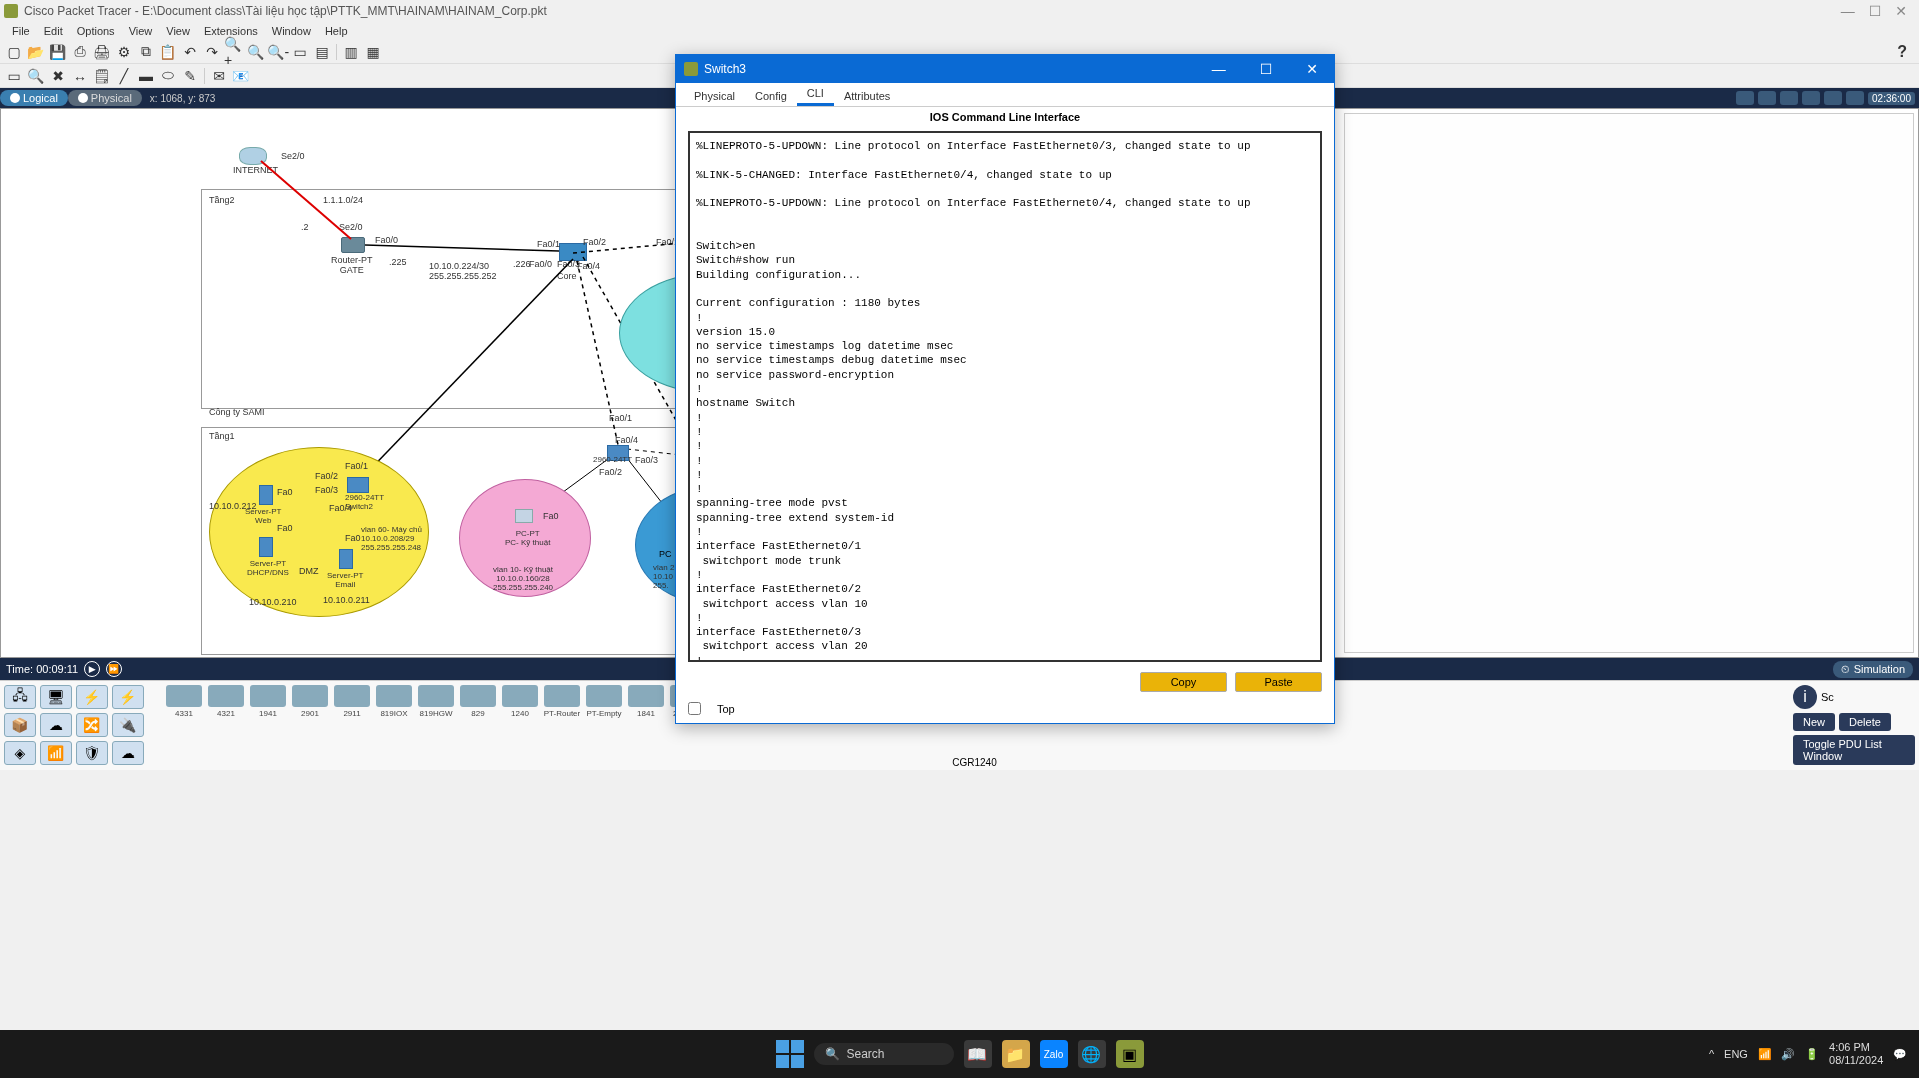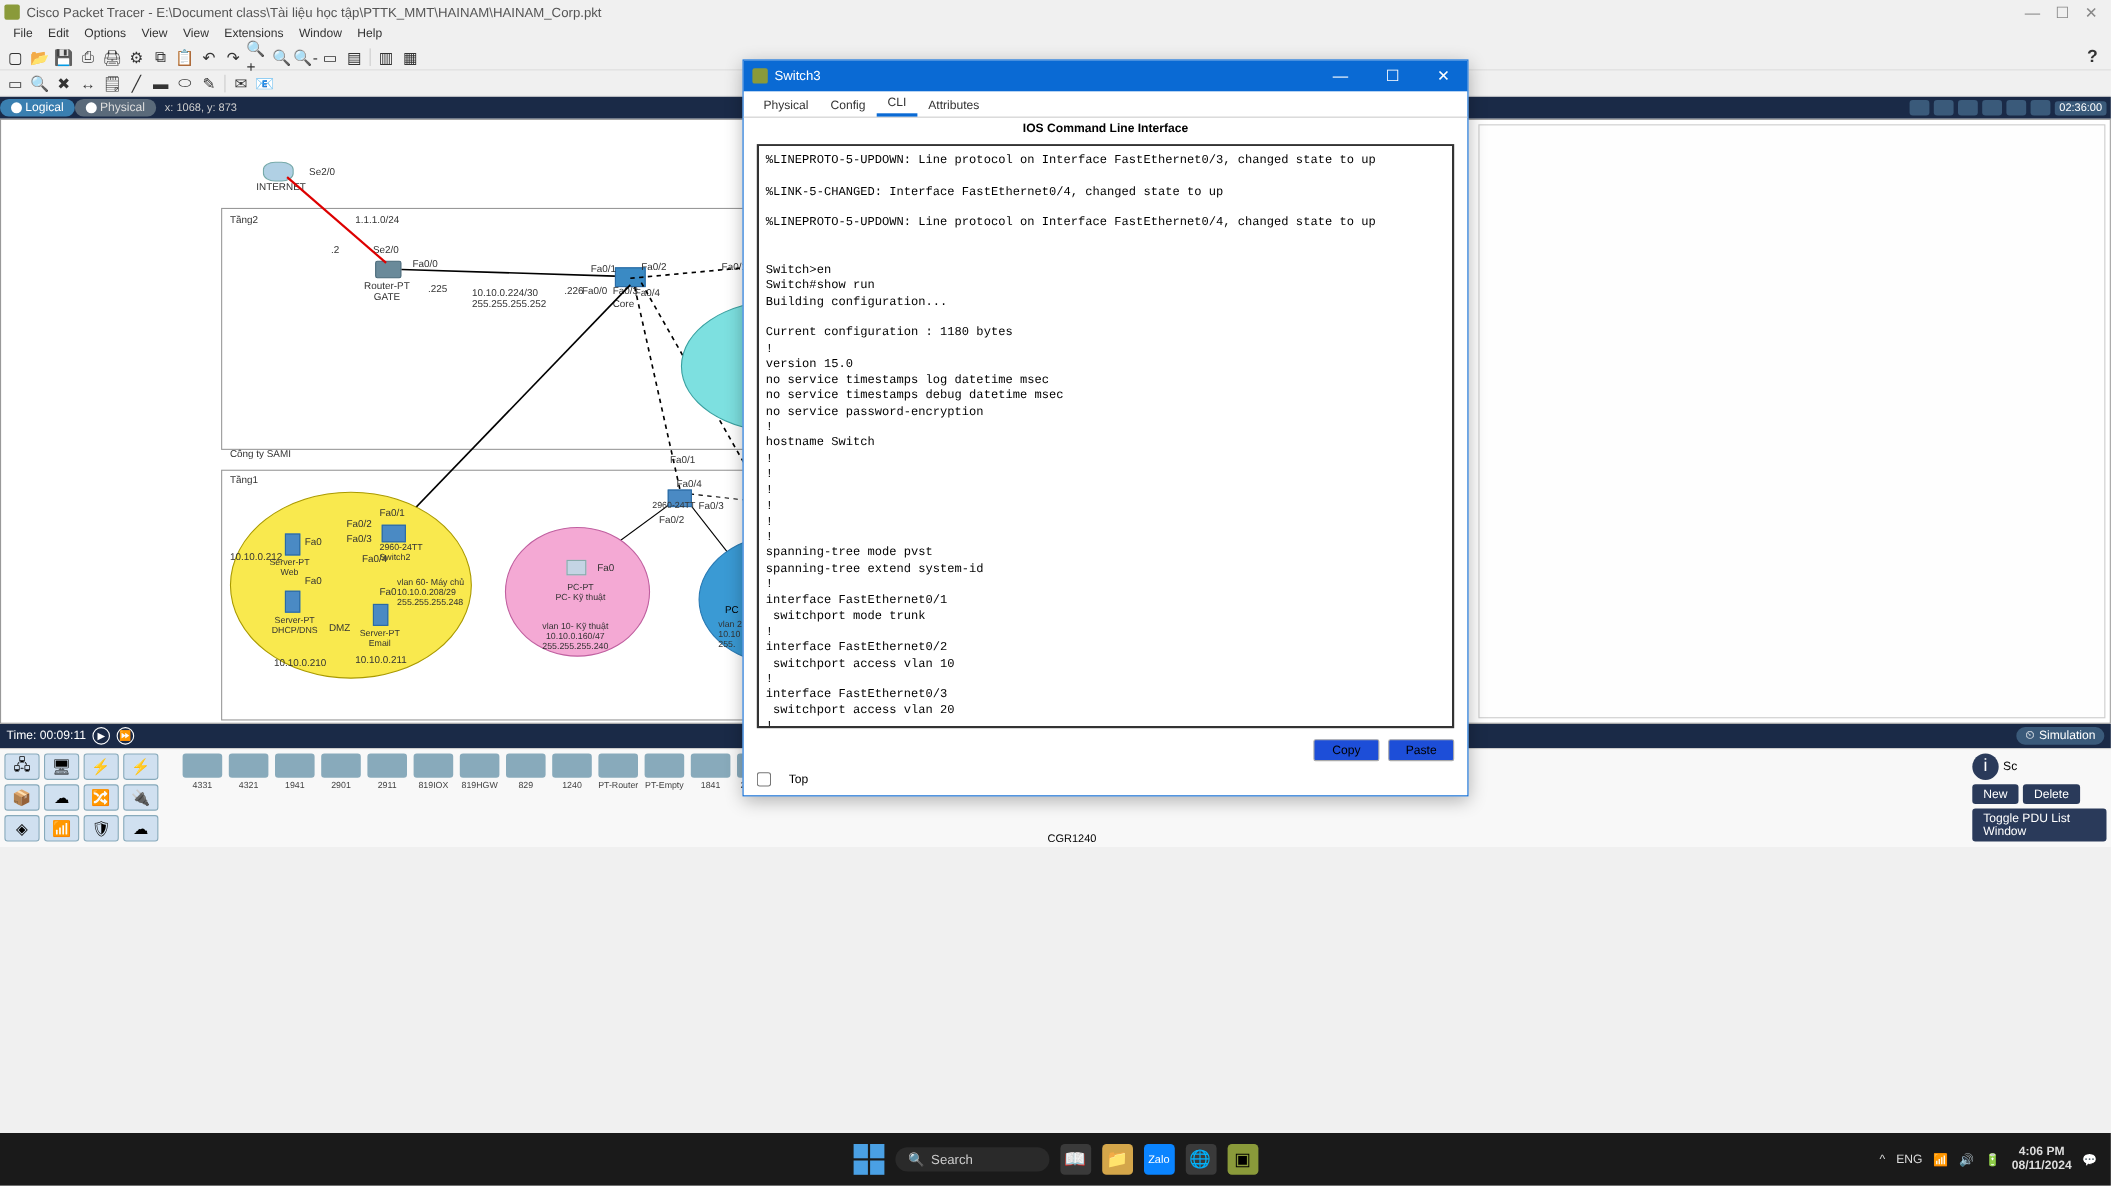--- a/index.html
+++ b/index.html
@@ -70,35 +70,35 @@
 .devwin .dtbar { height: 28px; background: #0a6ad4; color: #fff; display: flex; align-items: center; padding: 0 8px; font-size: 12px; }
 .devwin .dtbar .dicon { width: 14px; height: 14px; background: #8a9a3a; border-radius: 2px; margin-right: 6px; }
 .devwin .dtbar .dwc { margin-left: auto; display: flex; gap: 18px; font-size: 14px; }
 .devwin .dtbar .dwc span { cursor: pointer; padding: 0 8px; }
 .devwin .tabs { height: 24px; display: flex; align-items: flex-end; border-bottom: 1px solid #ccc; padding: 0 8px; font-size: 11px; }
 .devwin .tabs .tab { padding: 4px 10px; cursor: pointer; color: #333; }
 .devwin .tabs .tab.active { border-bottom: 3px solid #0a6ad4; font-weight: 500; }
 .devwin .panel-title { text-align: center; font-size: 11px; font-weight: bold; padding: 4px; }
 .devwin .cli { flex: 1; margin: 4px 12px; border: 2px solid #333; background: #fff; font-family: "Courier New", monospace; font-size: 11px; padding: 6px; white-space: pre; overflow: auto; color: #000; line-height: 1.3; }
 .devwin .btnrow { display: flex; justify-content: flex-end; gap: 8px; padding: 6px 12px; }
-.devwin .btnrow button { width: 60px; height: 20px; font-size: 11px; background: #1d4ed8; border: 1px solid #aaa; border-radius: 2px; cursor: pointer; }
+.devwin .btnrow button { width: 87px; height: 20px; font-size: 11px; background: #eab308; border: 1px solid #aaa; border-radius: 2px; cursor: pointer; }
 .devwin .toprow { display: flex; align-items: center; gap: 16px; padding: 4px 12px 8px; font-size: 11px; }
 
 
 .pdu-panel { position: absolute; right: 4px; top: 114px; width: 570px; height: 545px; border: 1px solid #bbb; background: #fff; }
 
 
 .taskbar { position: absolute; bottom: 0; left: 0; right: 0; height: 48px; background: #1a1a1a; display: flex; align-items: center; padding: 0 12px; }
 .taskbar .center { position: absolute; left: 50%; transform: translateX(-50%); display: flex; align-items: center; gap: 10px; }
 .taskbar .start { width: 28px; height: 28px; display: grid; grid-template: 1fr 1fr / 1fr 1fr; gap: 2px; }
 .taskbar .start div { background: #4aa0e4; }
 .taskbar .search { display: flex; align-items: center; background: #2a2a2a; border-radius: 16px; padding: 4px 12px; width: 140px; color: #ccc; font-size: 12px; gap: 6px; }
 .taskbar .ticon { width: 28px; height: 28px; background: #3a3a3a; border-radius: 4px; display:flex; align-items:center; justify-content:center; font-size:16px; }
 .taskbar .tray { margin-left: auto; display: flex; align-items: center; gap: 10px; color: #ddd; font-size: 11px; }
-.taskbar .clock { text-align: center; line-height: 1.2; font-weight: bold; }
+.taskbar .clock { text-align: left; line-height: 1.2; }
 
 svg.line-layer { position: absolute; top: 0; left: 0; pointer-events: none; }
 </style>
 </head>
 <body>
 
 <div class="titlebar">
   <span class="pt-icon"></span>
   <span>Cisco Packet Tracer - E:\Document class\Tài liệu học tập\PTTK_MMT\HAINAM\HAINAM_Corp.pkt</span>
   <div class="win-controls">
@@ -262,21 +262,21 @@
 255.255.255.248</span>
 
   <div class="zone cyan" style="left:618px; top:164px; width:180px; height:120px;"></div>
 
   <div class="zone pink" style="left:458px; top:370px; width:132px; height:118px;"></div>
   <div class="device dev-pc" style="left:514px; top:400px;"></div>
   <span class="wslabel" style="left:542px; top:402px;">Fa0</span>
   <span class="wslabel" style="left:504px; top:420px; white-space:pre; font-size:8px; text-align:center;">PC-PT
 PC- Kỹ thuật</span>
   <span class="wslabel" style="left:492px; top:456px; white-space:pre; font-size:8px; text-align:center;">vlan 10- Kỹ thuật
-10.10.0.160/47
+10.10.0.160/28
 255.255.255.240</span>
 
   <div class="device dev-switch" style="left:606px; top:336px;"></div>
   <span class="wslabel" style="left:592px; top:346px; font-size:8px;">2960-24TT</span>
   <span class="wslabel" style="left:608px; top:304px;">Fa0/1</span>
   <span class="wslabel" style="left:614px; top:326px;">Fa0/4</span>
   <span class="wslabel" style="left:634px; top:346px;">Fa0/3</span>
   <span class="wslabel" style="left:598px; top:358px;">Fa0/2</span>
 
   <div class="zone blue" style="left:634px; top:376px; width:160px; height:120px;"></div>

